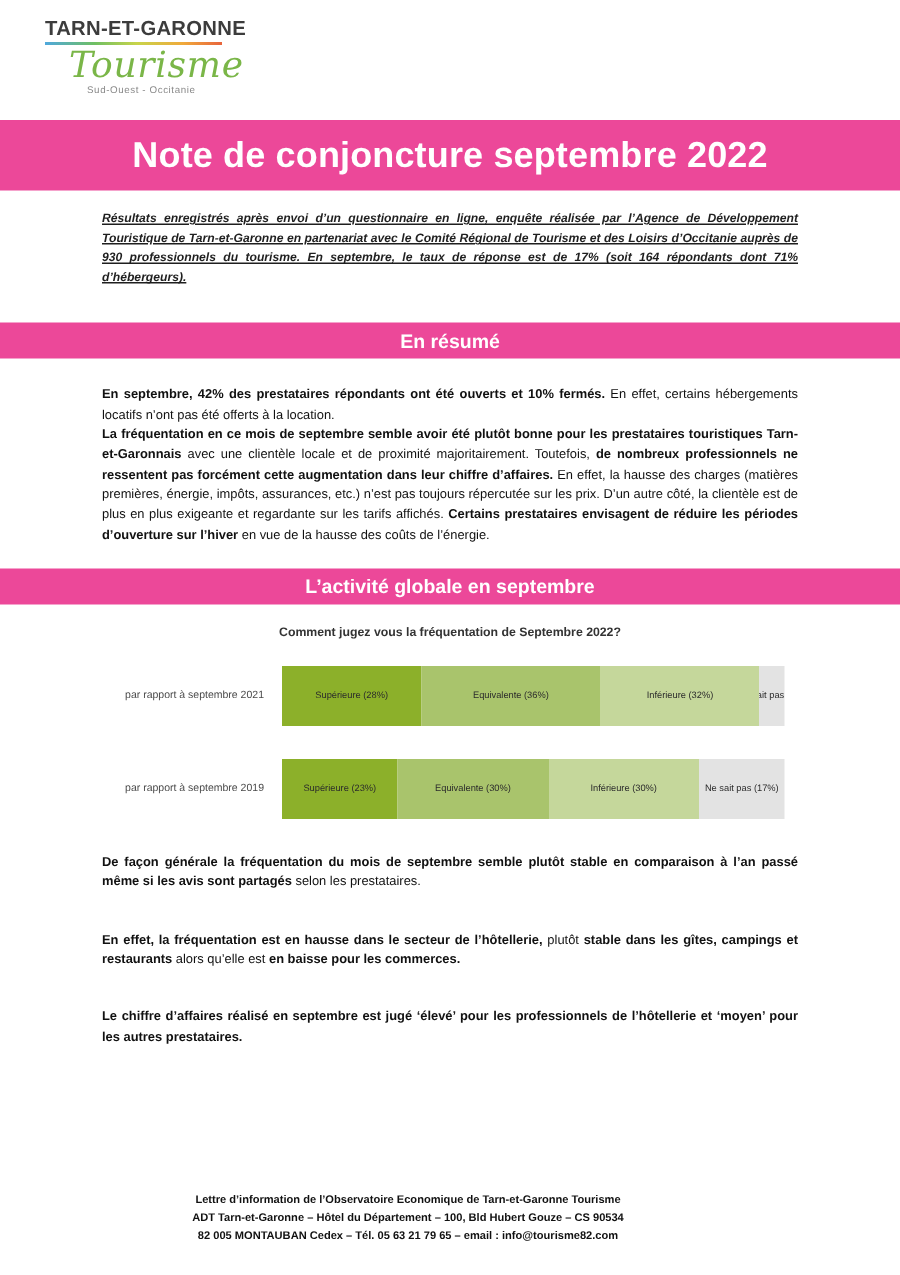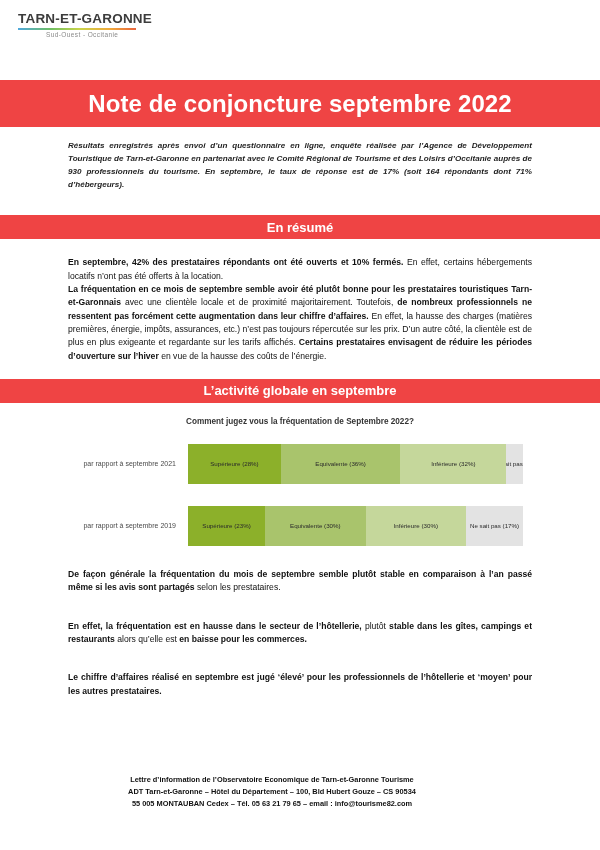--- a/index.html
+++ b/index.html
@@ -12,21 +12,21 @@
     background: #ffffff;
     font-family: "Liberation Sans", sans-serif;
     color: #1a1a1a;
     overflow: hidden;
     position: relative;
   }
 
   
   .logo-block {
     position: absolute;
-    left: 18px;
+    left: 30px;
     top: 12px;
     width: 230px;
   }
   .logo-title {
     font-size: 13.5px;
     font-weight: bold;
     letter-spacing: 0.2px;
     color: #3c3c3c;
     font-family: "Liberation Sans", sans-serif;
     line-height: 1.1;
@@ -50,21 +50,21 @@
   .logo-sub {
     font-size: 6.5px;
     color: #8a8a8a;
     letter-spacing: 0.4px;
     margin-left: 28px;
     margin-top: 1px;
   }
 
   
   .band {
-    background: #ef4444;
+    background: #ec4899;
     width: 100%;
     box-sizing: border-box;
     display: flex;
     align-items: center;
     justify-content: center;
   }
   .band-title {
     height: 47px;
     margin-top: 0;
   }
@@ -93,20 +93,21 @@
 
   
   .intro {
     margin: 12px 68px 0 68px;
     font-size: 8.1px;
     font-style: italic;
     font-weight: bold;
     line-height: 1.62;
     text-align: justify;
     color: #1f1f1f;
+    text-decoration: underline;
   }
   .body-text {
     margin: 0 68px;
     font-size: 8.6px;
     line-height: 1.55;
     text-align: justify;
     color: #111111;
   }
   .body-text p { margin: 0 0 0 0; }
   .body-text p.gap { margin-top: 25px; }
@@ -152,35 +153,36 @@
     font-size: 6.2px;
     color: #2b2b2b;
     white-space: nowrap;
     overflow: hidden;
   }
 
   
   .footer {
     position: absolute;
     left: 0;
-    bottom: 40px;
+    bottom: 20px;
     width: 544px;
     text-align: center;
     font-size: 7.4px;
     font-weight: bold;
     line-height: 1.62;
     color: #111111;
   }
 </style>
 </head>
 <body>
 
 <div class="logo-block">
   <div class="logo-title">TARN-ET-GARONNE</div>
   <div class="logo-rule"></div>
+  <div class="logo-script">Tourisme</div>
   <div class="logo-sub">Sud-Ouest - Occitanie</div>
 </div>
 
 <div class="page">
 
   <div class="band band-title">
     <span class="band-text">Note de conjoncture septembre 2022</span>
   </div>
 
   <div class="intro">Résultats enregistrés après envoi d’un questionnaire en ligne, enquête réalisée par l’Agence de Développement Touristique de Tarn-et-Garonne en partenariat avec le Comité Régional de Tourisme et des Loisirs d’Occitanie auprès de 930 professionnels du tourisme. En septembre, le taux de réponse est de 17% (soit 164 répondants dont 71% d’hébergeurs).</div>
@@ -225,14 +227,14 @@
   <div class="body-text sec-after-chart">
     <p><span class="b">De façon générale la fréquentation du mois de septembre semble plutôt stable en comparaison à l’an passé même si les avis sont partagés</span> selon les prestataires.</p>
     <p class="gap"><span class="b">En effet, la fréquentation est en hausse dans le secteur de l’hôtellerie,</span> plutôt <span class="b">stable dans les gîtes, campings et restaurants</span> alors qu’elle est <span class="b">en baisse pour les commerces.</span></p>
     <p class="gap b">Le chiffre d’affaires réalisé en septembre est jugé ‘élevé’ pour les professionnels de l’hôtellerie et ‘moyen’ pour les autres prestataires.</p>
   </div>
 </div>
 
 <div class="footer">
   <div>Lettre d’information de l’Observatoire Economique de Tarn-et-Garonne Tourisme</div>
   <div>ADT Tarn-et-Garonne – Hôtel du Département – 100, Bld Hubert Gouze – CS 90534</div>
-  <div>55 005 MONTAUBAN Cedex – Tél. 05 63 21 79 65 – email : info@tourisme82.com</div>
+  <div>82 005 MONTAUBAN Cedex – Tél. 05 63 21 79 65 – email : info@tourisme82.com</div>
 </div>
 
 </body></html>

